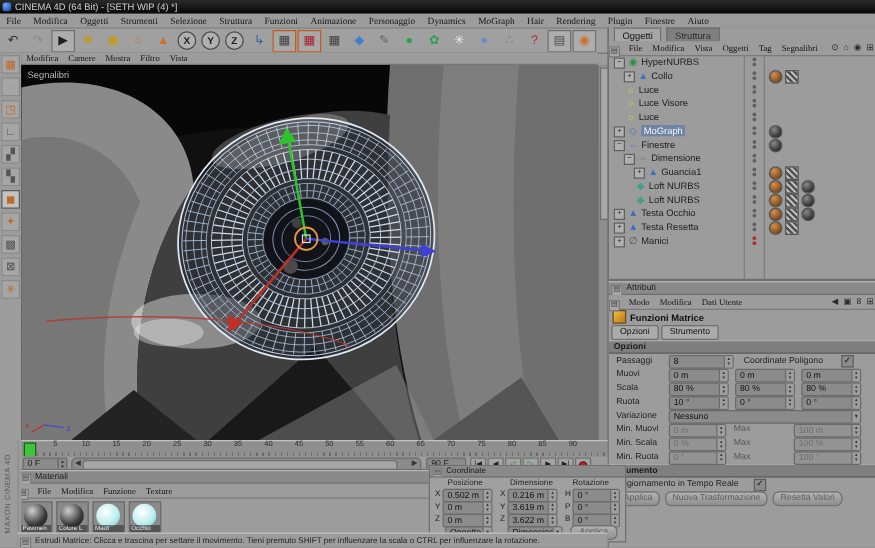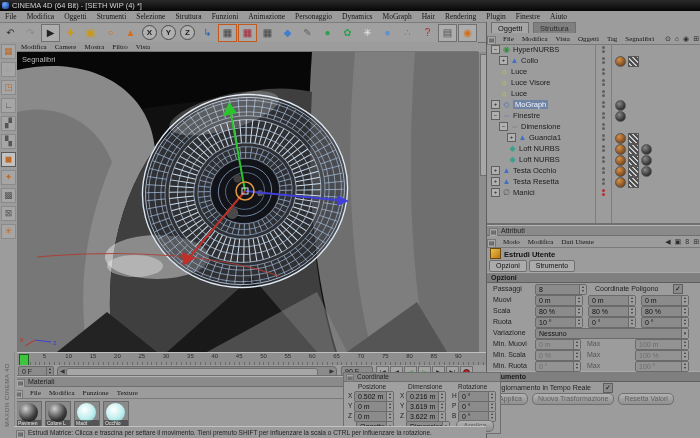--- a/index.html
+++ b/index.html
@@ -481,21 +481,21 @@
     <div class="vline" style="left:108px;"></div>
     <div class="vline" style="left:124px;"></div>
 
     <div id="attr">
       <div class="panel-title"><span class="mini-ic">▤</span><span>Attributi</span></div>
       <div class="panel-menu">
         <span class="mini-ic">▤</span><span id="attr-menu"><span class="menu-item">Modo</span><span class="menu-item">Modifica</span><span class="menu-item">Dati Utente</span></span>
         <span class="right-ics" id="attr-hdr-ics"><span>◀</span><span>▣</span><span>8</span><span>⊞</span></span>
       </div>
       <div class="tool-title">
-        <span class="ticon"></span><span>Estrudi Utente</span>
+        <span class="ticon"></span><span>Funzioni Matrice</span>
       </div>
       <div class="attr-tabs">
         <span class="atab">Opzioni</span><span class="atab">Strumento</span>
       </div>
       <div class="sec">Opzioni</div>
 
       <div class="frow">
         <span class="flabel">Passaggi</span>
         <span class="fld" style="left:48px;width:50px;"><span class="v">8</span><span class="sp">▴<br>▾</span></span>
         <span style="position:absolute;left:108px;">Coordinate Poligono</span>

